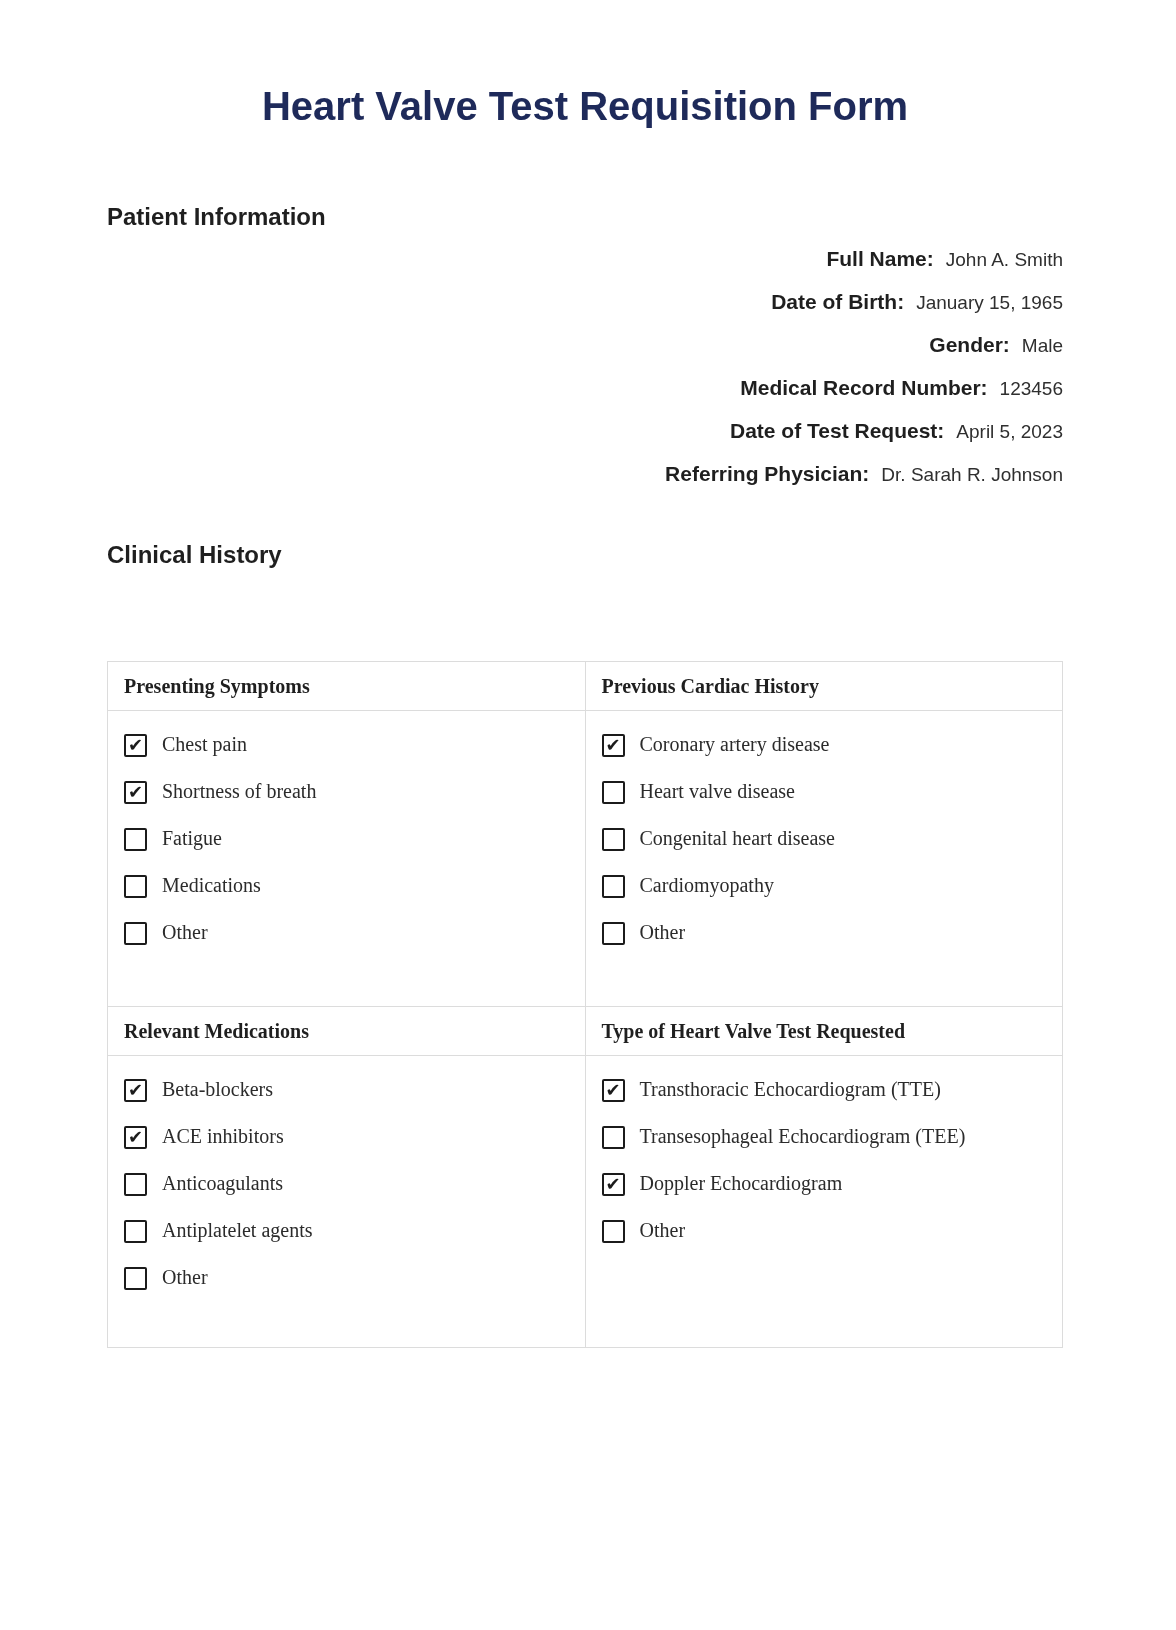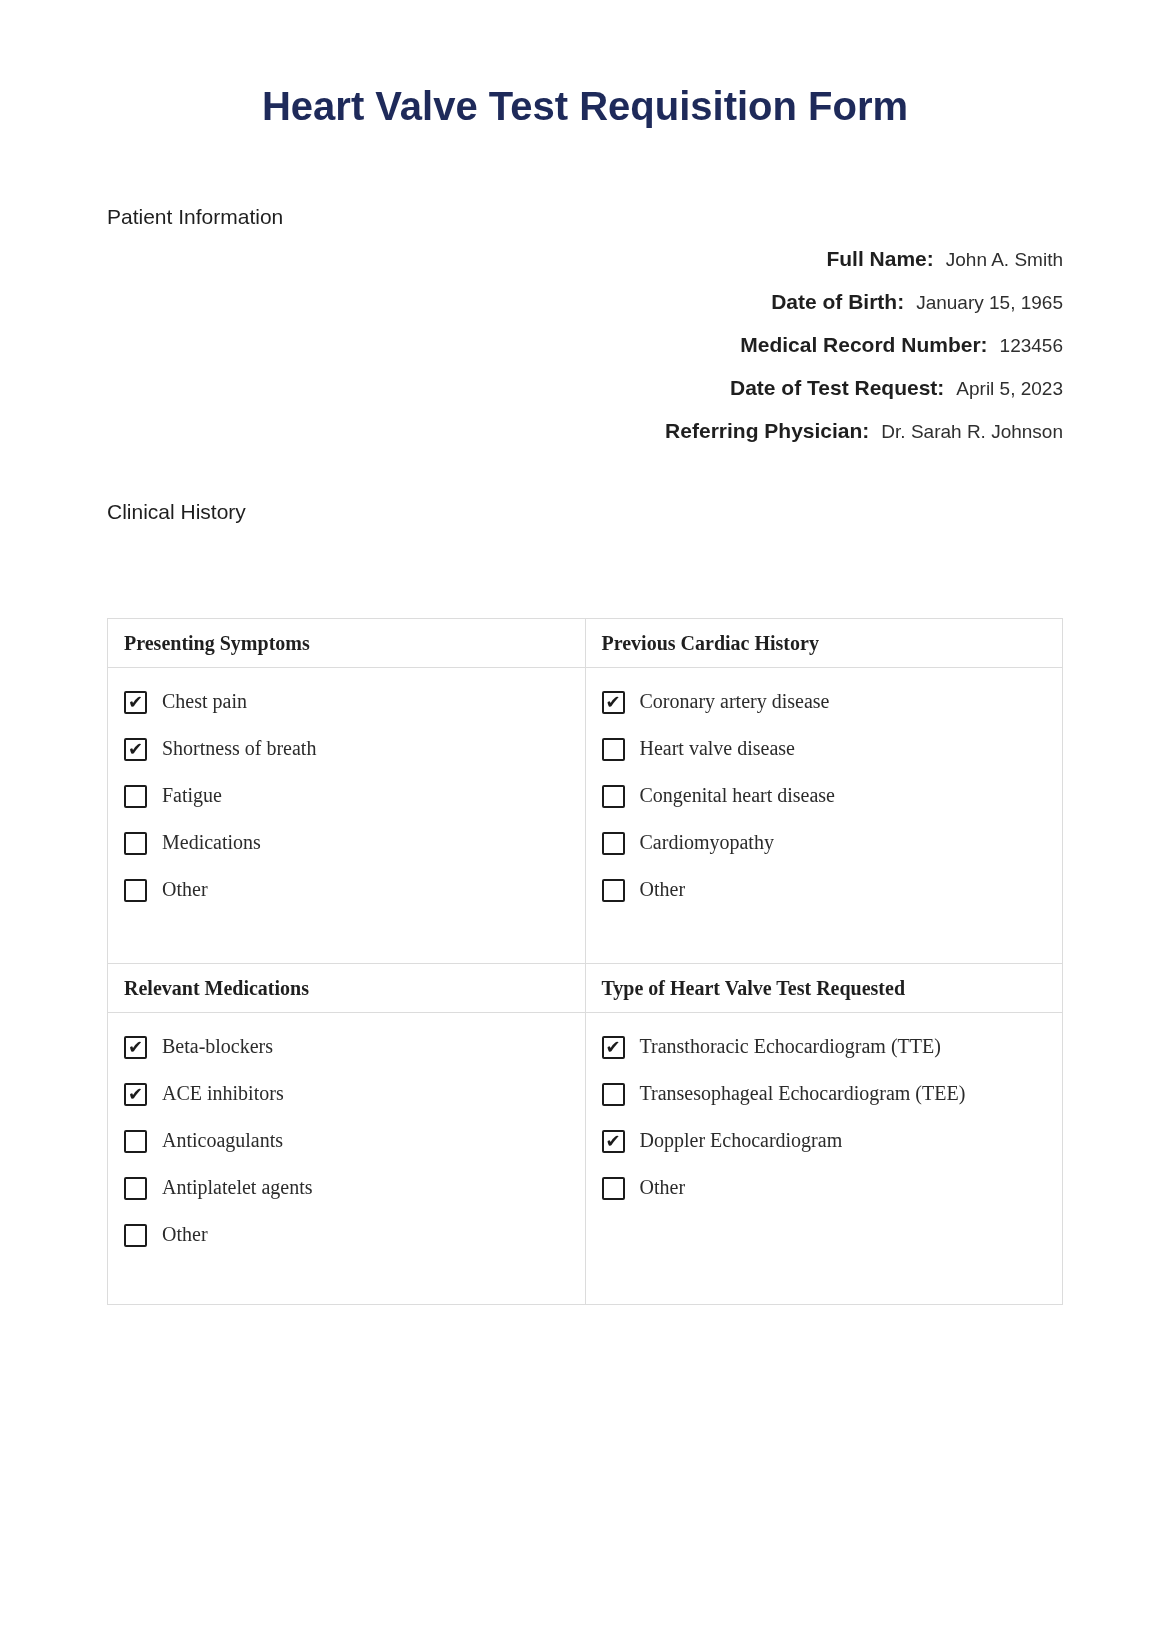--- a/index.html
+++ b/index.html
@@ -26,23 +26,23 @@
   }
   .doc-title{
     margin-top:82px;
     font-size:40px;
     line-height:48px;
     font-weight:bold;
     color:var(--title-color);
     text-align:center;
   }
   .section-heading{
-    font-size:21px;
+    font-size:24px;
     line-height:25px;
-    font-weight:normal;
+    font-weight:bold;
     color:var(--text-color);
   }
   .patient-heading{margin-top:74px;}
   .clinical-heading{margin-top:55px;}
   .field-row{
     margin-top:17px;
     font-size:21px;
     line-height:25px;
     text-align:right;
   }
@@ -129,20 +129,23 @@
 
   <div id="patient-fields">
   <div class="field-row">
     <span class="field-label">Full Name:</span><span class="field-value">John A. Smith</span>
   </div>
 
   <div class="field-row">
     <span class="field-label">Date of Birth:</span><span class="field-value">January 15, 1965</span>
   </div>
 
+  <div class="field-row">
+    <span class="field-label">Gender:</span><span class="field-value">Male</span>
+  </div>
 
   <div class="field-row">
     <span class="field-label">Medical Record Number:</span><span class="field-value">123456</span>
   </div>
 
   <div class="field-row">
     <span class="field-label">Date of Test Request:</span><span class="field-value">April 5, 2023</span>
   </div>
 
   <div class="field-row">

